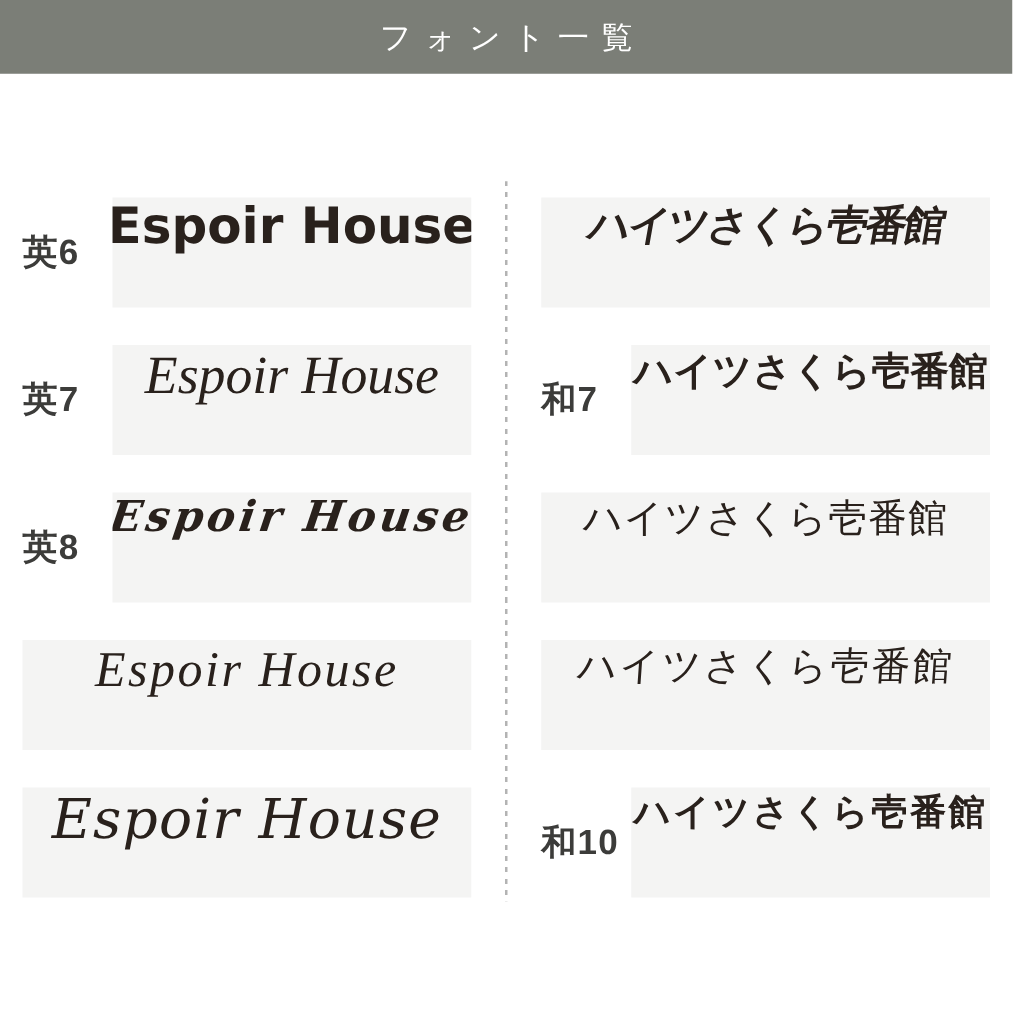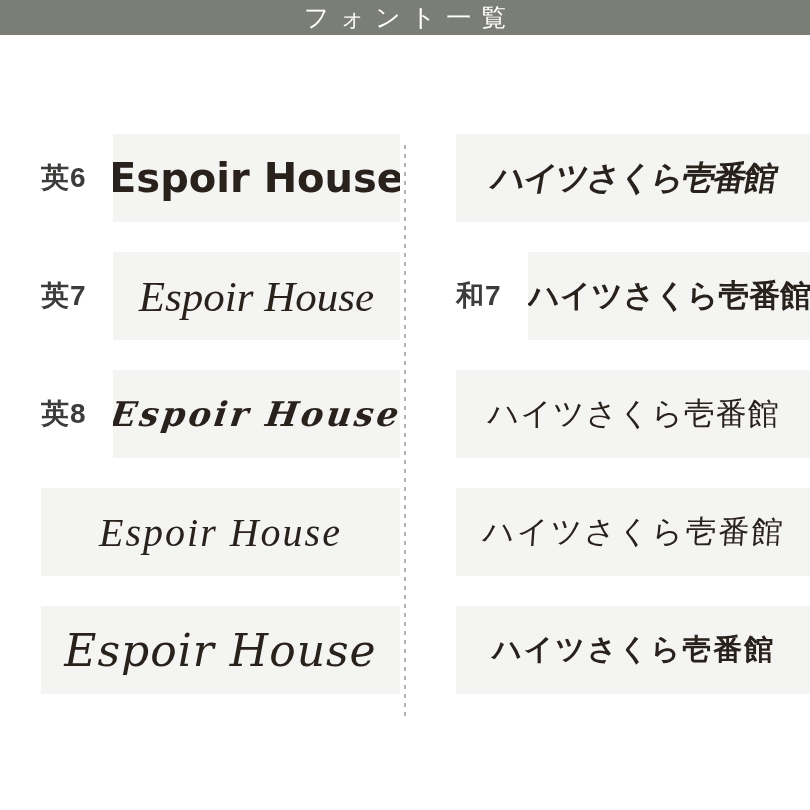--- a/index.html
+++ b/index.html
@@ -3,52 +3,52 @@
 <meta charset="utf-8">
 <style>
   * { margin:0; padding:0; box-sizing:border-box; }
   html,body { width:810px; height:810px; background:#ffffff; overflow:hidden;
               font-family:"Liberation Sans", sans-serif; }
 
   .page { position:relative; width:810px; height:810px; background:#ffffff; }
 
   
   .header {
-    height:35px; width:100%;
+    height:59px; width:100%;
     background:var(--header-bg, #7b7e77);
     display:flex; align-items:center; justify-content:center;
   }
   .header-title {
     color:#ffffff; font-size:25px; letter-spacing:10px;
     padding-left:10px; 
     font-family:"Liberation Sans", sans-serif;
   }
 
   
   .content {
-    display:flex; margin-top:99px;padding-left:23px;
+    display:flex; margin-top:99px;
   }
   .col { width:405px; }
   .col-en { padding-left:18px; padding-right:28px; }
   .col-wa { padding-left:28px; padding-right:18px; }
 
   .row {
     display:flex; align-items:center;
     height:88px; margin-bottom:30px;
   }
   .row-label {
     flex:0 0 72px;
     font-weight:bold; font-size:28px; color:#3c3c3a;
     letter-spacing:1px; white-space:nowrap;
     font-family:"Liberation Sans", sans-serif;
   }
   .sample {
     flex:1; height:88px;
     background:var(--sample-bg, #f4f4f3);
-    display:flex; align-items:center; justify-content:center;
+    display:flex; align-items:flex-start; justify-content:center;
     overflow:hidden; white-space:nowrap;
     color:var(--sample-ink, #29211c);
   }
 
   
   .divider {
     position:absolute; left:404px; top:145px;
     width:2px; height:576px;
     background:repeating-linear-gradient(to bottom, #b3b3b3 0 4px, transparent 4px 9px);
   }
@@ -140,20 +140,21 @@
         </div>
       </div>
 
       <div class="row">
         <div class="sample">
           <span class="f-wa9">ハイツさくら壱番館</span>
         </div>
       </div>
 
       <div class="row">
+        <span class="row-label">和10</span>
         <div class="sample">
           <span class="f-wa10">ハイツさくら壱番館</span>
         </div>
       </div>
 
     </div>
 
   </div>
 </div>
 

